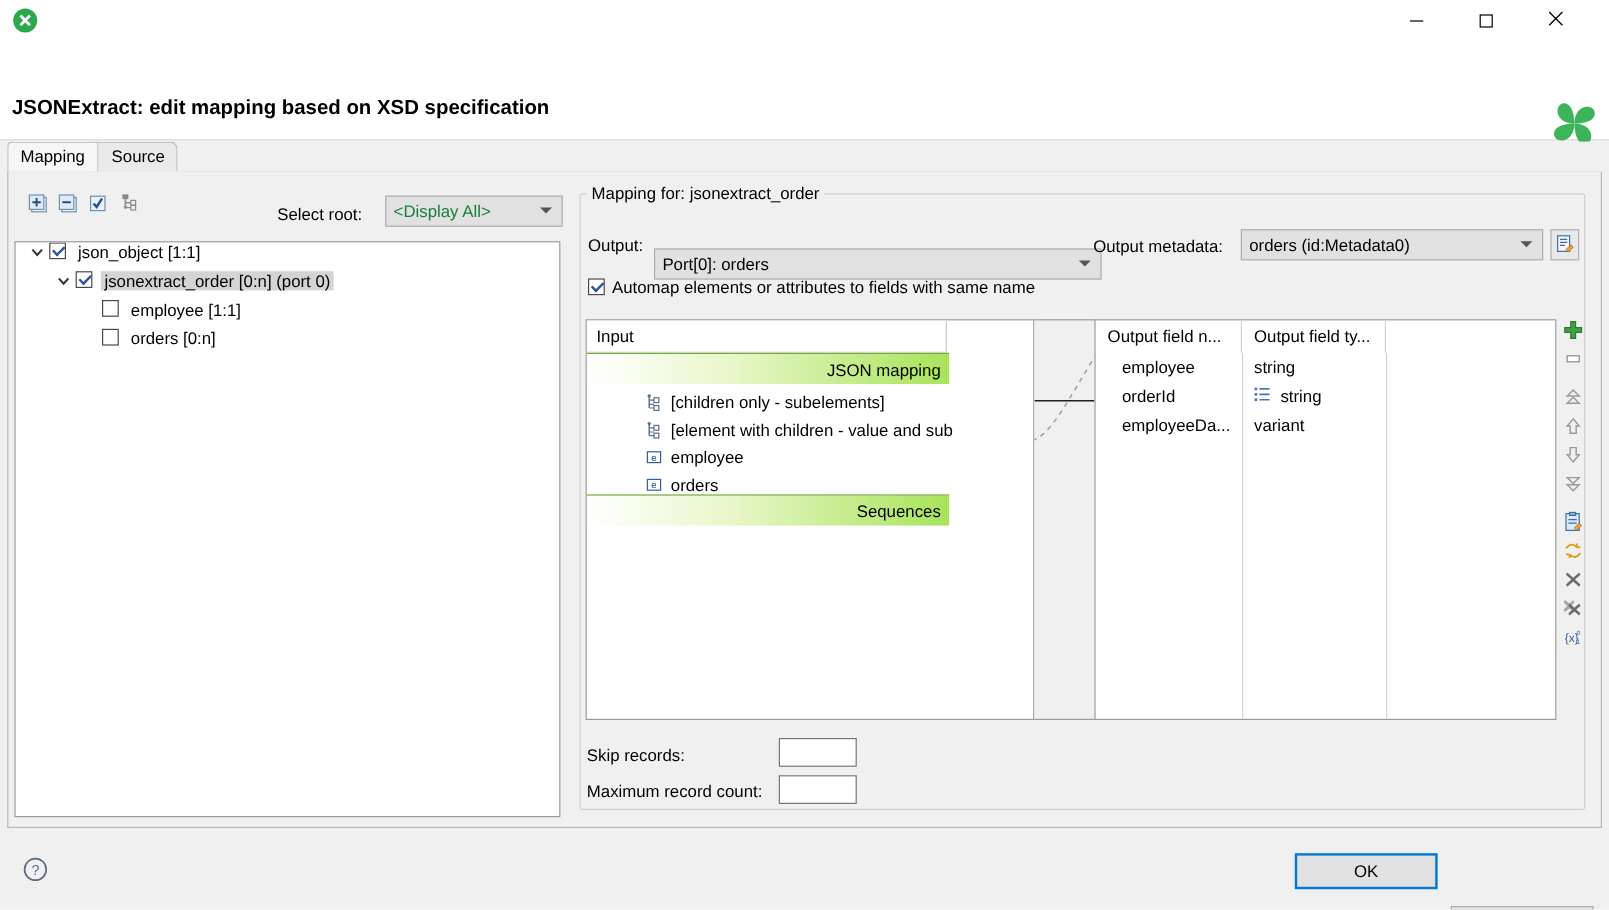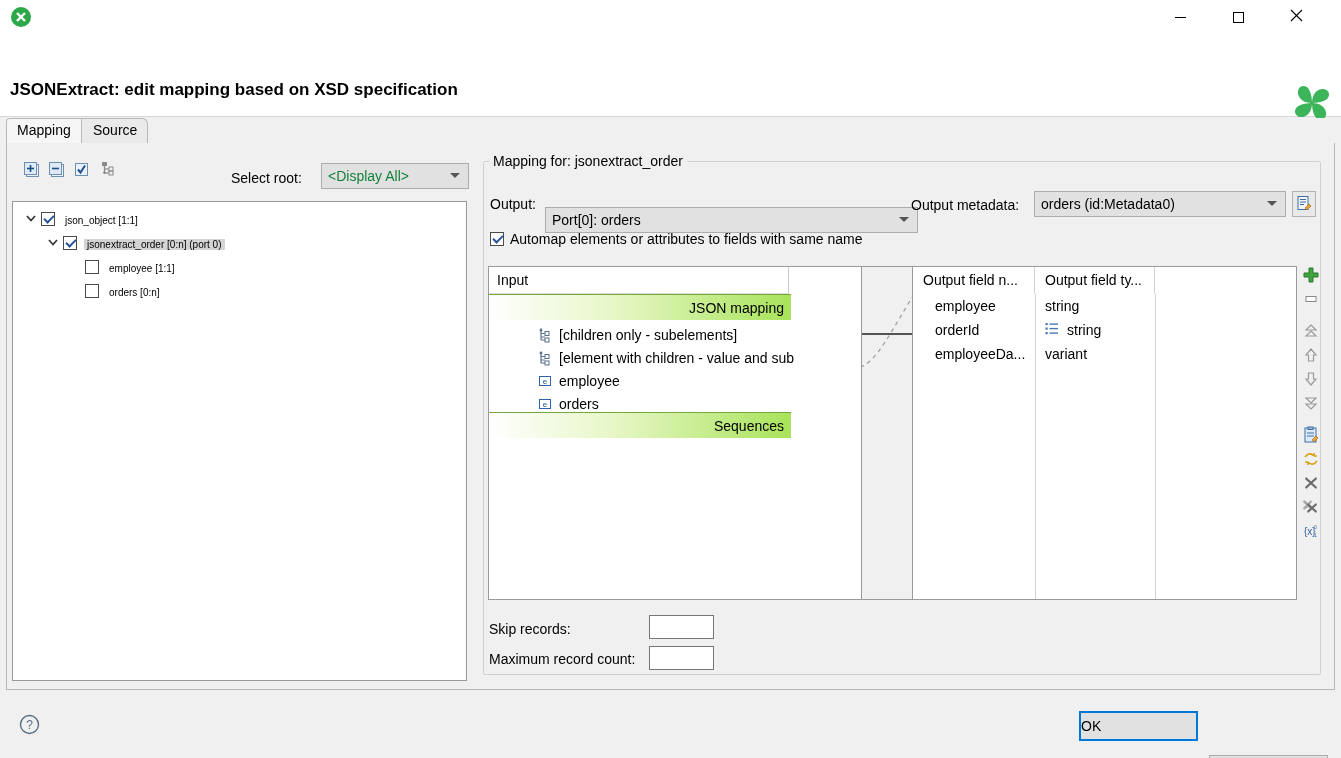--- a/index.html
+++ b/index.html
@@ -129,22 +129,22 @@
 
   
   .treebox {
     position: absolute; left: 12px; top: 201px; width: 455px; height: 480px;
     background: #ffffff;
     border: 1px solid #9a9a9a;
     overflow: hidden;
   }
   .tnode {
     position: relative; height: 24px;
-    display: flex; align-items: flex-end;
-    font-size: 10px; white-space: nowrap;
+    display: flex; align-items: flex-start;
+    font-size: 14px; white-space: nowrap;
     color: #000;
   }
   .tw { 
     width: 16px; height: 16px; position: relative; flex: 0 0 16px;
     margin-right: 2px;
   }
   .tw svg { display: block; }
   .tcb {
     width: 14px; height: 14px; flex: 0 0 14px;
     border: 1px solid #4a4a4a;
@@ -298,21 +298,21 @@
   .footer {
     position: absolute; left: 0; top: 690px; width: 1341px; height: 68px;
     background: #f0f0f0;
   }
   .help-icon { position: absolute; left: 19px; top: 714px; width: 21px; height: 21px; }
   .btn {
     position: absolute; height: 30px;
     background: #e1e1e1;
     border: 1px solid #adadad;
     font-size: 14px;
-    display: flex; align-items: center; 
+    display: flex; align-items: center; justify-content: center;
     color: #000;
   }
   .btn.primary { border: 2px solid #0078d7; background: #e1e1e1; }
 </style>
 </head>
 <body>
 
 <div class="window">
 
   <div class="titlebar">

